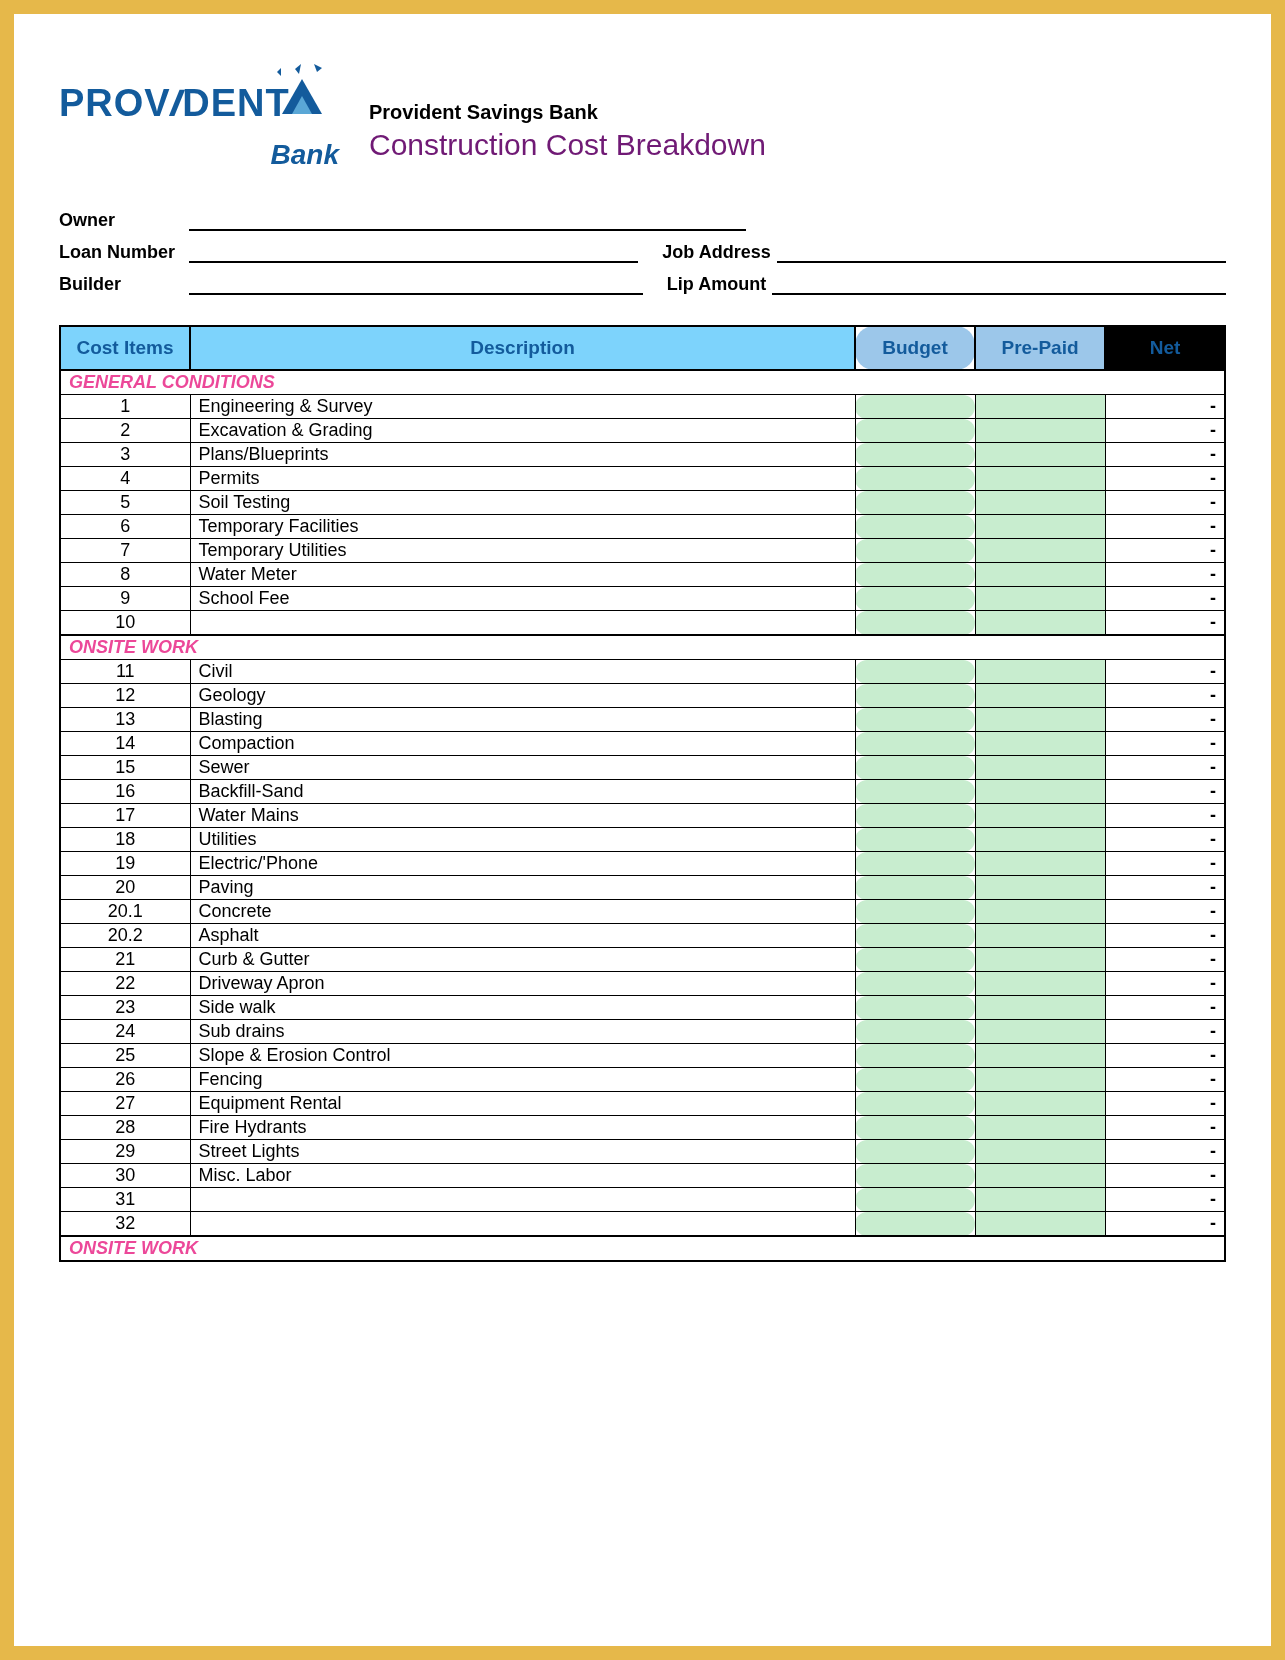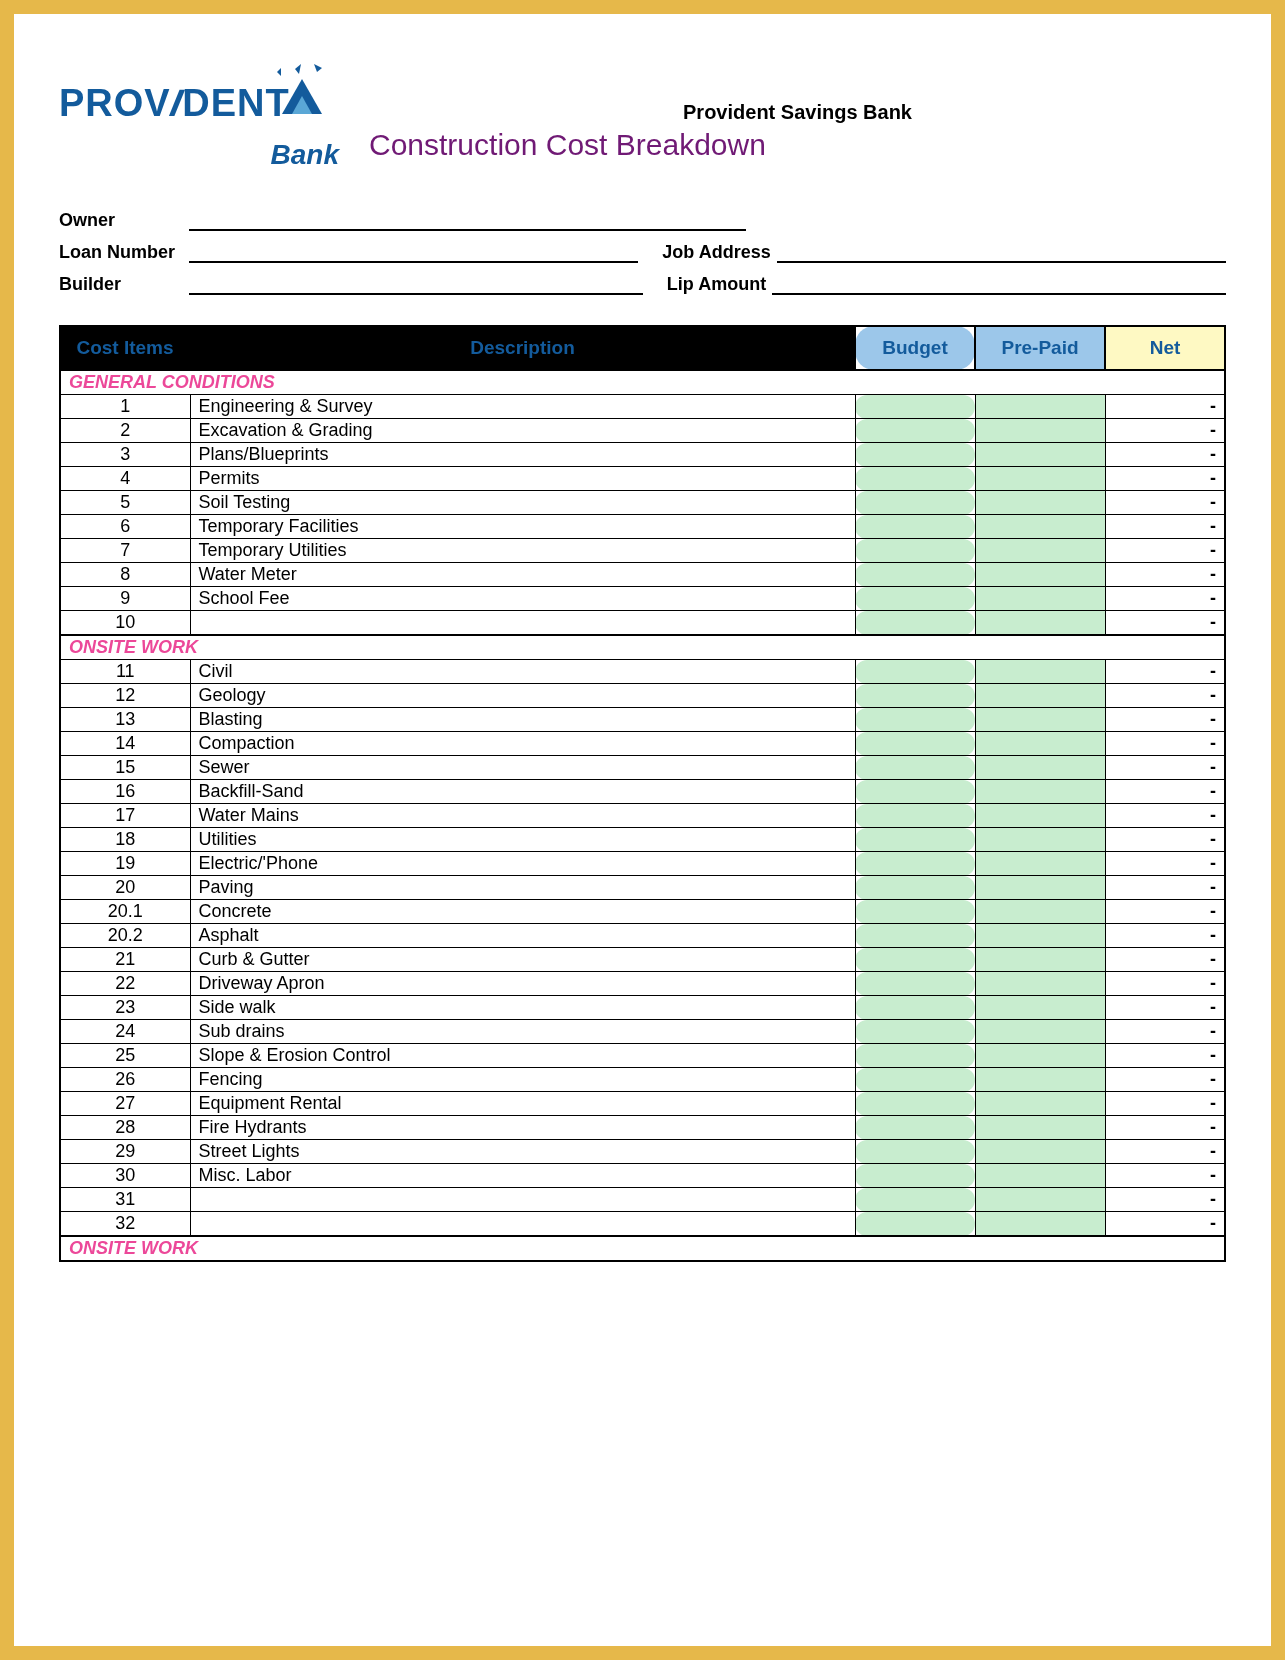--- a/index.html
+++ b/index.html
@@ -58,21 +58,20 @@
     font-style:italic;
     color:#135b9c;
     font-size:28px;
   }
   .header-titles { flex:1; }
   .header-sub {
     font-weight:bold;
     font-size:20px;
     color:#000;
     margin-bottom:4px;
-    text-align:center;
   }
   .header-main {
     font-weight:normal;
     font-size:30px;
     color:#701a75;
   }
   .form-fields {
     font-weight:bold;
     font-size:18px;
     color:#000;
@@ -91,21 +90,21 @@
   .form-gap { width:18px; }
   .form-label2 { white-space:nowrap; padding:0 6px; }
 
   table.cost {
     border-collapse:collapse;
     width:100%;
     margin-top:30px;
     font-size:18px;
   }
   table.cost th {
-    background:#000000;
+    background:#7dd3fc;
     border:2px solid #000;
     color:#135b9c;
     font-weight:bold;
     padding:10px 6px;
     text-align:center;
     font-size:19px;
   }
   table.cost th.desc { text-align:center; }
   table.cost td {
     border:1px solid #000;
@@ -187,21 +186,21 @@
     </div>
   </div>
 
   <table class="cost">
     <thead>
       <tr>
         <th class="col-num">Cost  Items</th>
         <th class="desc">Description</th>
         <th class="col-bud" style="background:#9cc7ea">Budget</th>
         <th class="col-pre" style="background:#9cc7ea">Pre-Paid</th>
-        <th class="col-net" style="background:#fef9c3">Net</th>
+        <th class="col-net" style="background:#000000">Net</th>
       </tr>
     </thead>
     <tbody id="cost-body">
         <tr class="section-row">
           <td colspan="5" class="section-label">GENERAL CONDITIONS</td>
         </tr>
         <tr>
           <td class="col-num">1</td>
           <td class="col-desc">Engineering &amp; Survey</td>
           <td class="col-bud"></td>

